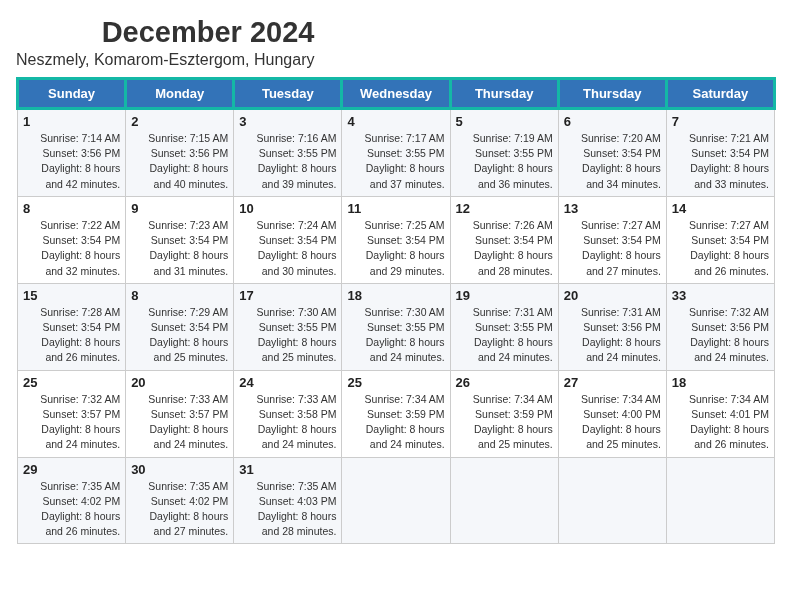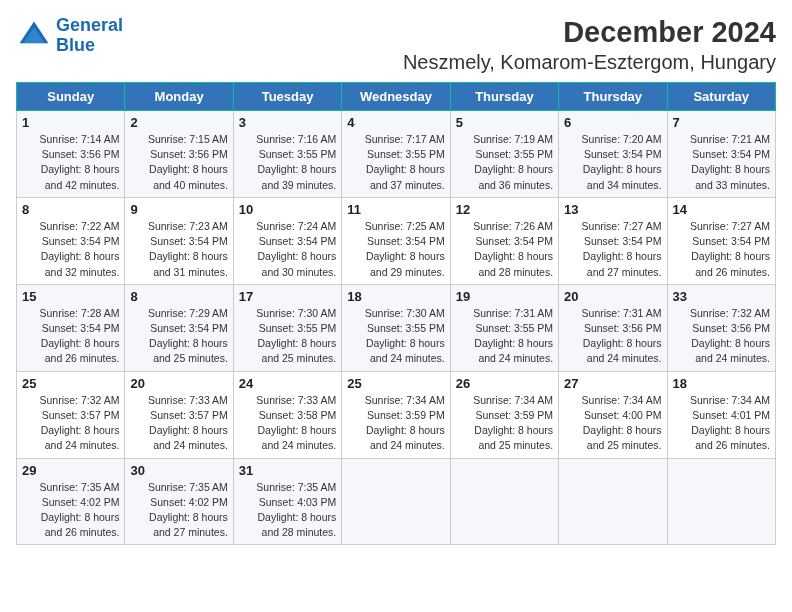--- a/index.html
+++ b/index.html
@@ -36,37 +36,37 @@
     }
     .title-section {
       text-align: right;
     }
     .month-title {
       font-size: 29px;
       font-weight: bold;
       color: #333;
     }
     .location-title {
-      font-size: 20px;
+      font-size: 16px;
       color: #333;
       margin-top: 2px;
     }
     table {
       width: 100%;
       border-collapse: collapse;
       font-size: 11px;
     }
     thead tr th {
       background-color: #3373b8;
       color: #fff;
       text-align: center;
       padding: 6px 4px;
       font-size: 13px;
       font-weight: bold;
-      border: 1px solid #14b8a6;
+      border: 3px solid #14b8a6;
     }
     tbody tr td {
       border: 1px solid #ccc;
       vertical-align: top;
       padding: 4px 5px;
       width: 107px;
       min-height: 80px;
       background: #fff;
     }
     tbody tr:nth-child(odd) td {
@@ -89,30 +89,20 @@
       text-align: right;
     }
     .empty-cell {
       background: #f5f7fa !important;
     }
   </style>
 </head>
 <body>
 
 <div class="header-section">
-  <div class="logo">
-    <svg class="logo-icon" viewBox="0 0 40 40">
-      <polygon points="20,4 36,28 4,28" fill="#1a6bb5"></polygon>
-      <polygon points="20,10 32,28 8,28" fill="#4a9de0" opacity="0.5"></polygon>
-    </svg>
-    <div class="logo-text">
-      <div><span>General</span></div>
-      <div><span style="color:#1a6bb5;">Blue</span></div>
-    </div>
-  </div>
   <div class="title-section">
     <div class="month-title">December 2024</div>
     <div class="location-title">Neszmely, Komarom-Esztergom, Hungary</div>
   </div>
 </div>
 
 <table>
   <thead>
     <tr>
     <th>Sunday</th>

